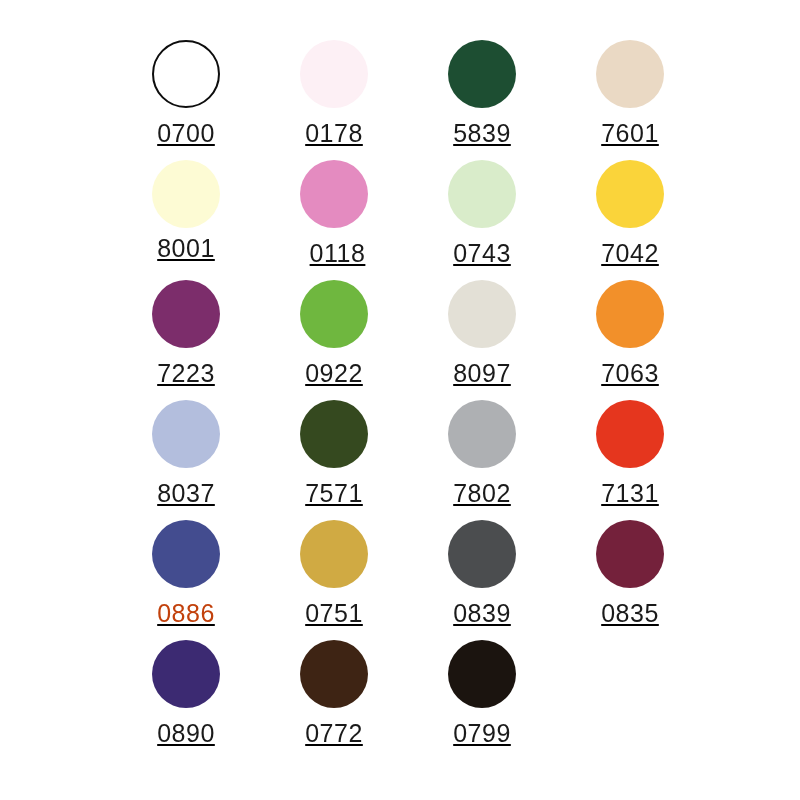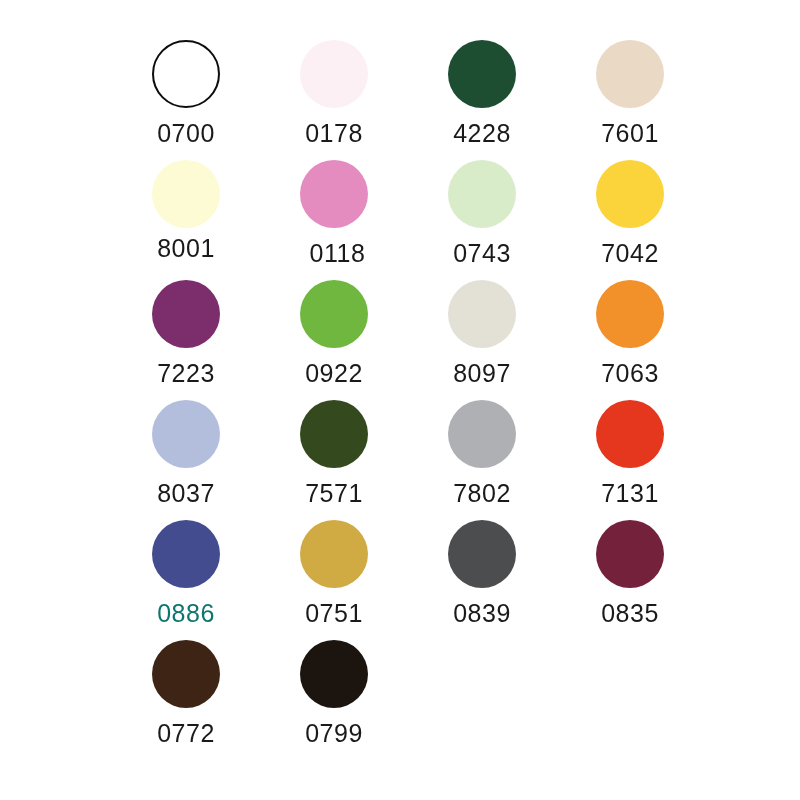--- a/index.html
+++ b/index.html
@@ -30,20 +30,21 @@
     justify-items: center;
   }
 
   .swatch-cell {
     width: 100%;
     height: 120px;
     display: flex;
     flex-direction: column;
     align-items: center;
     justify-content: flex-start;
+    text-decoration: underline;
   }
 
   .swatch-dot {
     width: 68px;
     height: 68px;
     border-radius: 50%;
     box-sizing: border-box;
     flex: 0 0 auto;
   }
 
@@ -69,21 +70,21 @@
     <div class="swatch-cell">
       <div class="swatch-dot outlined" style="background: rgb(255, 255, 255); border-color: rgb(13, 13, 13);"></div>
       <div class="swatch-label" style="color: rgb(26, 26, 26);">0700</div>
     </div>
     <div class="swatch-cell">
       <div class="swatch-dot" style="background: rgb(253, 240, 245);"></div>
       <div class="swatch-label" style="color: rgb(26, 26, 26);">0178</div>
     </div>
     <div class="swatch-cell">
       <div class="swatch-dot" style="background: rgb(29, 78, 50);"></div>
-      <div class="swatch-label" style="color: rgb(26, 26, 26);">4228</div>
+      <div class="swatch-label" style="color: rgb(26, 26, 26);">5839</div>
     </div>
     <div class="swatch-cell">
       <div class="swatch-dot" style="background: rgb(234, 217, 196);"></div>
       <div class="swatch-label" style="color: rgb(26, 26, 26);">7601</div>
     </div>
     <div class="swatch-cell">
       <div class="swatch-dot" style="background: rgb(253, 251, 212);"></div>
       <div class="swatch-label" style="color: rgb(26, 26, 26); margin-top: 8px;">8001</div>
     </div>
     <div class="swatch-cell">
@@ -125,35 +126,39 @@
     <div class="swatch-cell">
       <div class="swatch-dot" style="background: rgb(174, 176, 179);"></div>
       <div class="swatch-label" style="color: rgb(26, 26, 26);">7802</div>
     </div>
     <div class="swatch-cell">
       <div class="swatch-dot" style="background: rgb(229, 54, 30);"></div>
       <div class="swatch-label" style="color: rgb(26, 26, 26);">7131</div>
     </div>
     <div class="swatch-cell">
       <div class="swatch-dot" style="background: rgb(67, 76, 143);"></div>
-      <div class="swatch-label" style="color: #0f766e;">0886</div>
+      <div class="swatch-label" style="color: #c2410c;">0886</div>
     </div>
     <div class="swatch-cell">
       <div class="swatch-dot" style="background: rgb(208, 170, 67);"></div>
       <div class="swatch-label" style="color: rgb(26, 26, 26);">0751</div>
     </div>
     <div class="swatch-cell">
       <div class="swatch-dot" style="background: rgb(75, 77, 79);"></div>
       <div class="swatch-label" style="color: rgb(26, 26, 26);">0839</div>
     </div>
     <div class="swatch-cell">
       <div class="swatch-dot" style="background: rgb(116, 33, 59);"></div>
       <div class="swatch-label" style="color: rgb(26, 26, 26);">0835</div>
     </div>
     <div class="swatch-cell">
+      <div class="swatch-dot" style="background: rgb(60, 42, 114);"></div>
+      <div class="swatch-label" style="color: rgb(26, 26, 26);">0890</div>
+    </div>
+    <div class="swatch-cell">
       <div class="swatch-dot" style="background: rgb(62, 36, 20);"></div>
       <div class="swatch-label" style="color: rgb(26, 26, 26);">0772</div>
     </div>
     <div class="swatch-cell">
       <div class="swatch-dot" style="background: rgb(27, 20, 15);"></div>
       <div class="swatch-label" style="color: rgb(26, 26, 26); text-align: right;">0799</div>
     </div>
   </div>
 
 </body></html>

